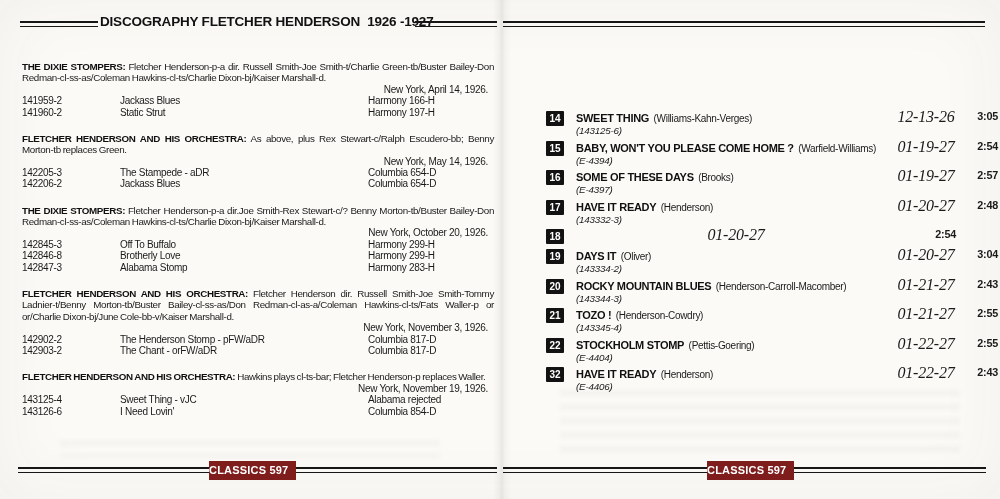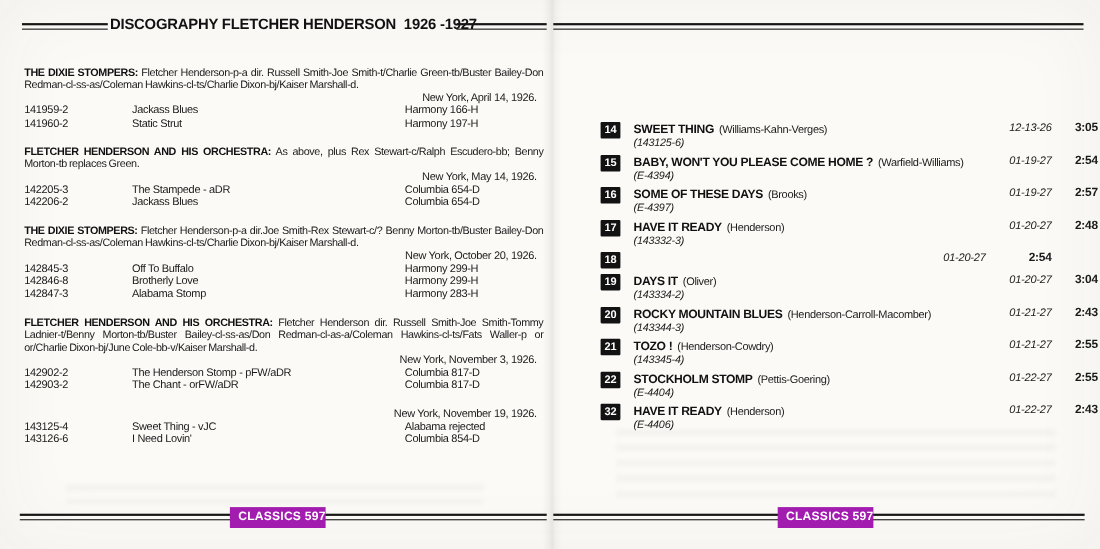--- a/index.html
+++ b/index.html
@@ -68,31 +68,31 @@
   }
   .badge{
     width:18px;height:15px;margin-top:1px;background:#121212;color:#fff;
     font-weight:700;font-size:10px;line-height:15px;text-align:center;
     border-radius:1px;
   }
   .tline{line-height:13px;}
   .ttitle{font-weight:700;font-size:11px;letter-spacing:-0.3px;color:#101010;}
   .tcomp{font-size:10px;letter-spacing:-0.3px;}
   .tmatrix{font-style:italic;font-size:9.8px;line-height:11px;letter-spacing:-0.2px;}
-  .tdate{font-style:italic;font-size:10px;line-height:13px;text-align:right;letter-spacing:-0.2px;}
+  .tdate{font-style:italic;font-size:16px;line-height:13px;text-align:center;letter-spacing:-0.2px;font-family:Liberation Serif, serif;}
   .tdur{font-weight:700;font-size:10.8px;line-height:13px;text-align:right;letter-spacing:-0.2px;}
   
   .footer{position:absolute;top:467px;}
   .footer-left{left:18px;width:479px;}
   .footer-right{left:503px;width:483px;}
   .footer .dbl-rule{position:absolute;left:0;top:0;width:100%;}
   .classics-box{
     position:absolute;top:-6px;width:87px;height:19px;
-    background:#a21caf;color:#fff;font-weight:700;font-size:11px;
-    line-height:19px;text-align:right;letter-spacing:0.2px;
+    background:#7f1d1d;color:#fff;font-weight:700;font-size:11px;
+    line-height:19px;text-align:left;letter-spacing:0.2px;
   }
   .footer-left .classics-box{left:191px;}
   .footer-right .classics-box{left:204px;}
 </style>
 </head>
 <body>
 
 <div class="spread">
 
   <div class="dbl-rule rule-top-left-a"></div>
@@ -164,20 +164,21 @@
           <span>Columbia 817-D</span>
         </div>
       <div class="rec-row">
           <span>142903-2</span>
           <span>The Chant - orFW/aDR</span>
           <span>Columbia 817-D</span>
         </div>
     </div>
 
     <div class="session">
+      <p class="personnel"><span class="band">FLETCHER HENDERSON AND HIS ORCHESTRA:</span><span> Hawkins plays cl-ts-bar; Fletcher Henderson-p replaces Waller.</span></p>
       <div class="sess-date">New York, November 19, 1926.</div>
       <div class="rec-row">
           <span>143125-4</span>
           <span>Sweet Thing - vJC</span>
           <span>Alabama rejected</span>
         </div>
       <div class="rec-row">
           <span>143126-6</span>
           <span>I Need Lovin'</span>
           <span>Columbia 854-D</span>

